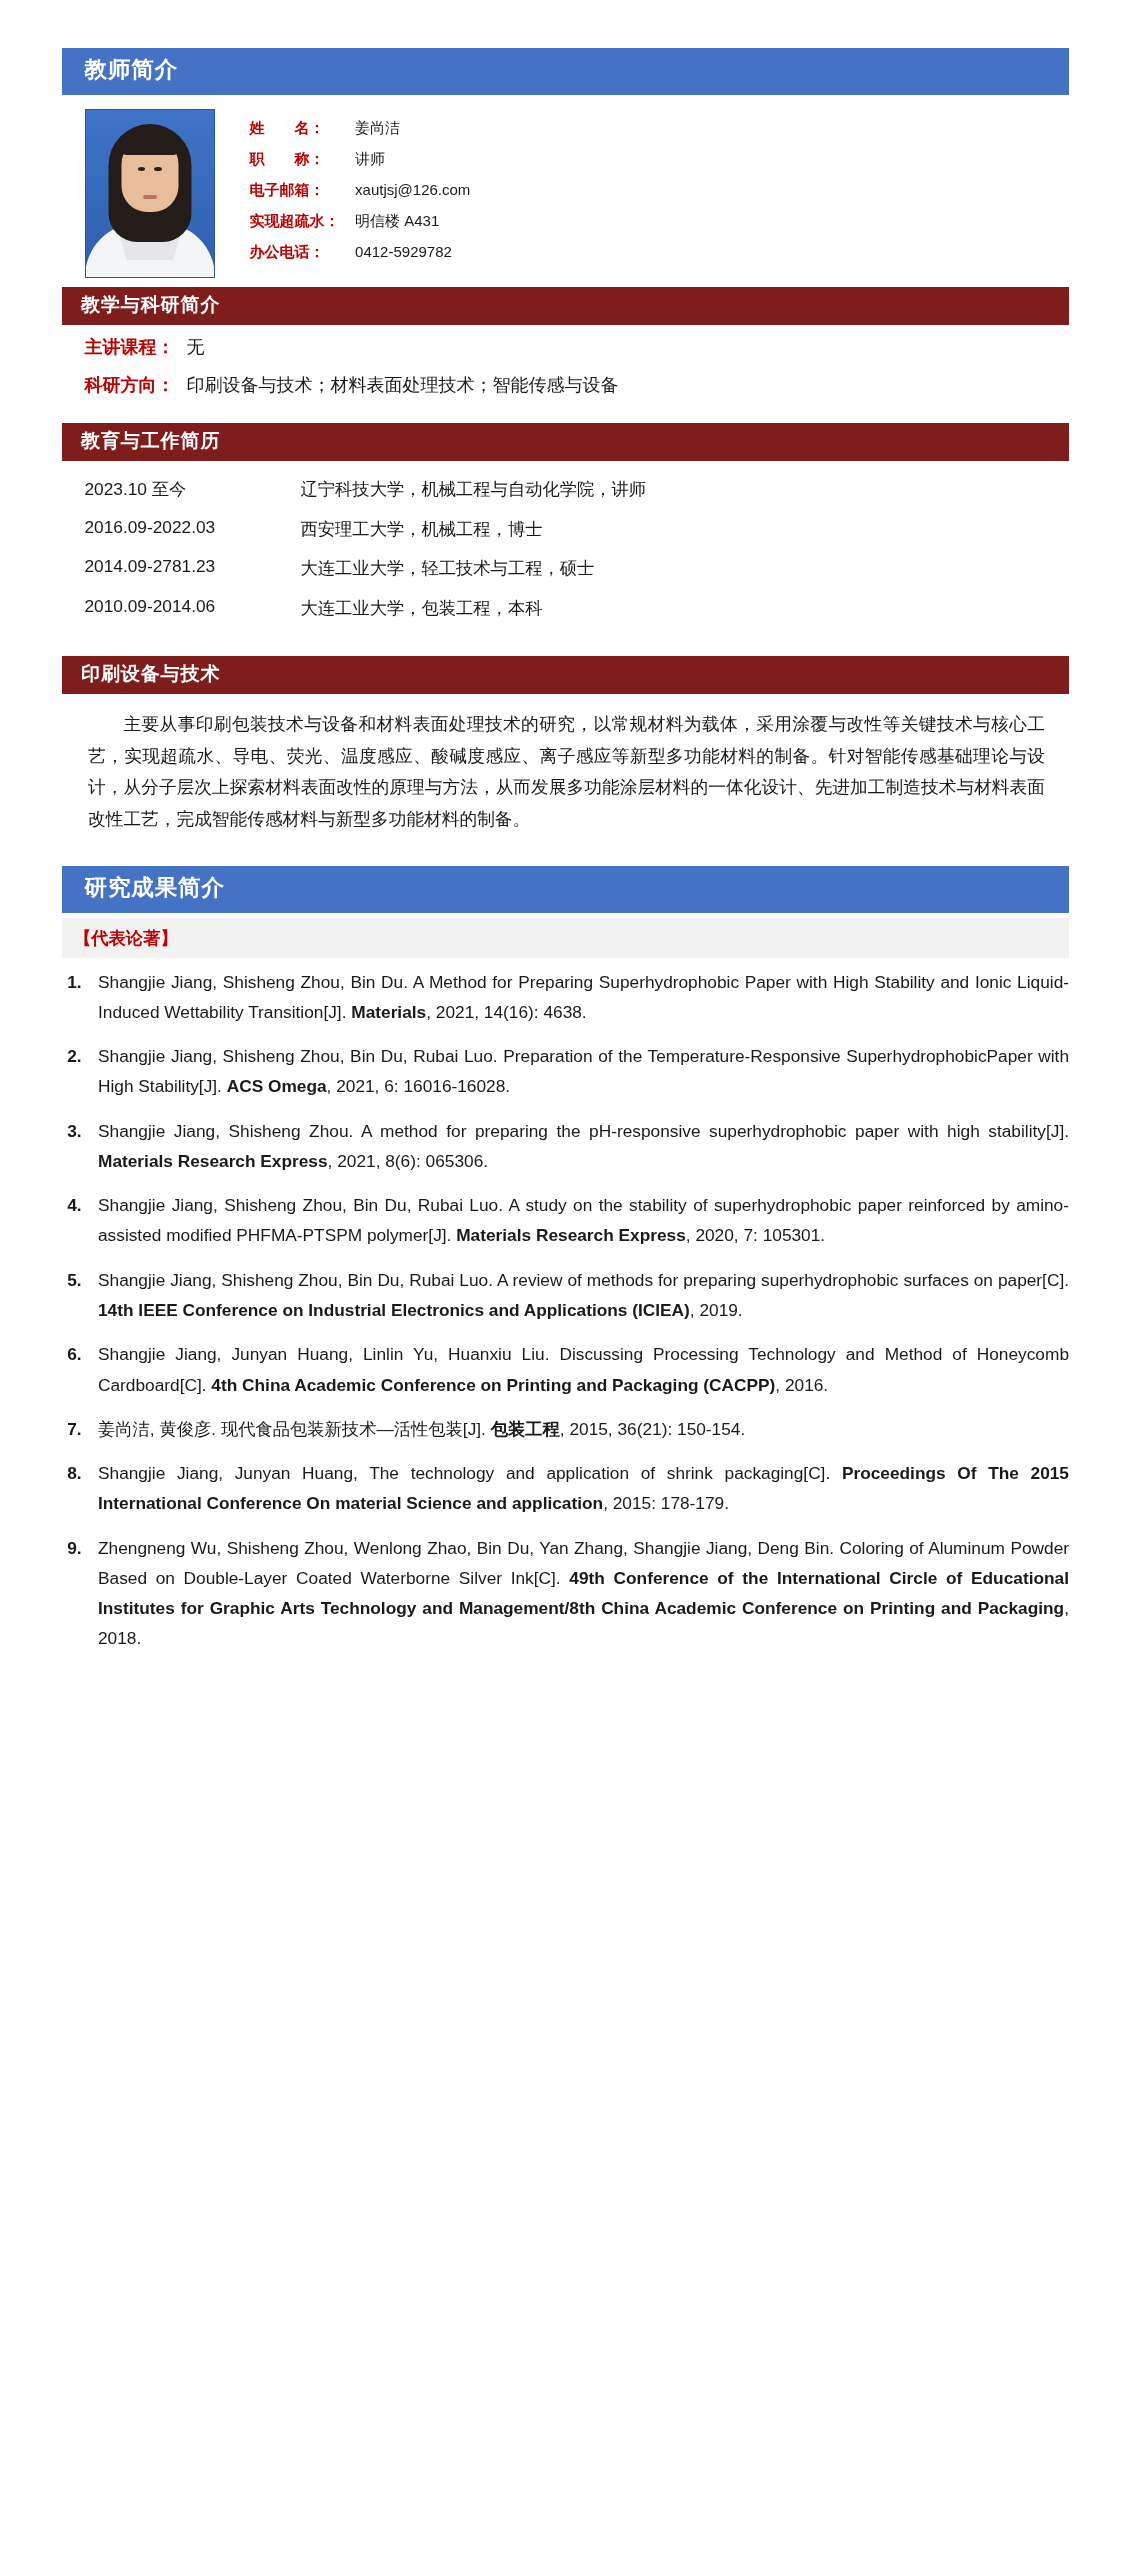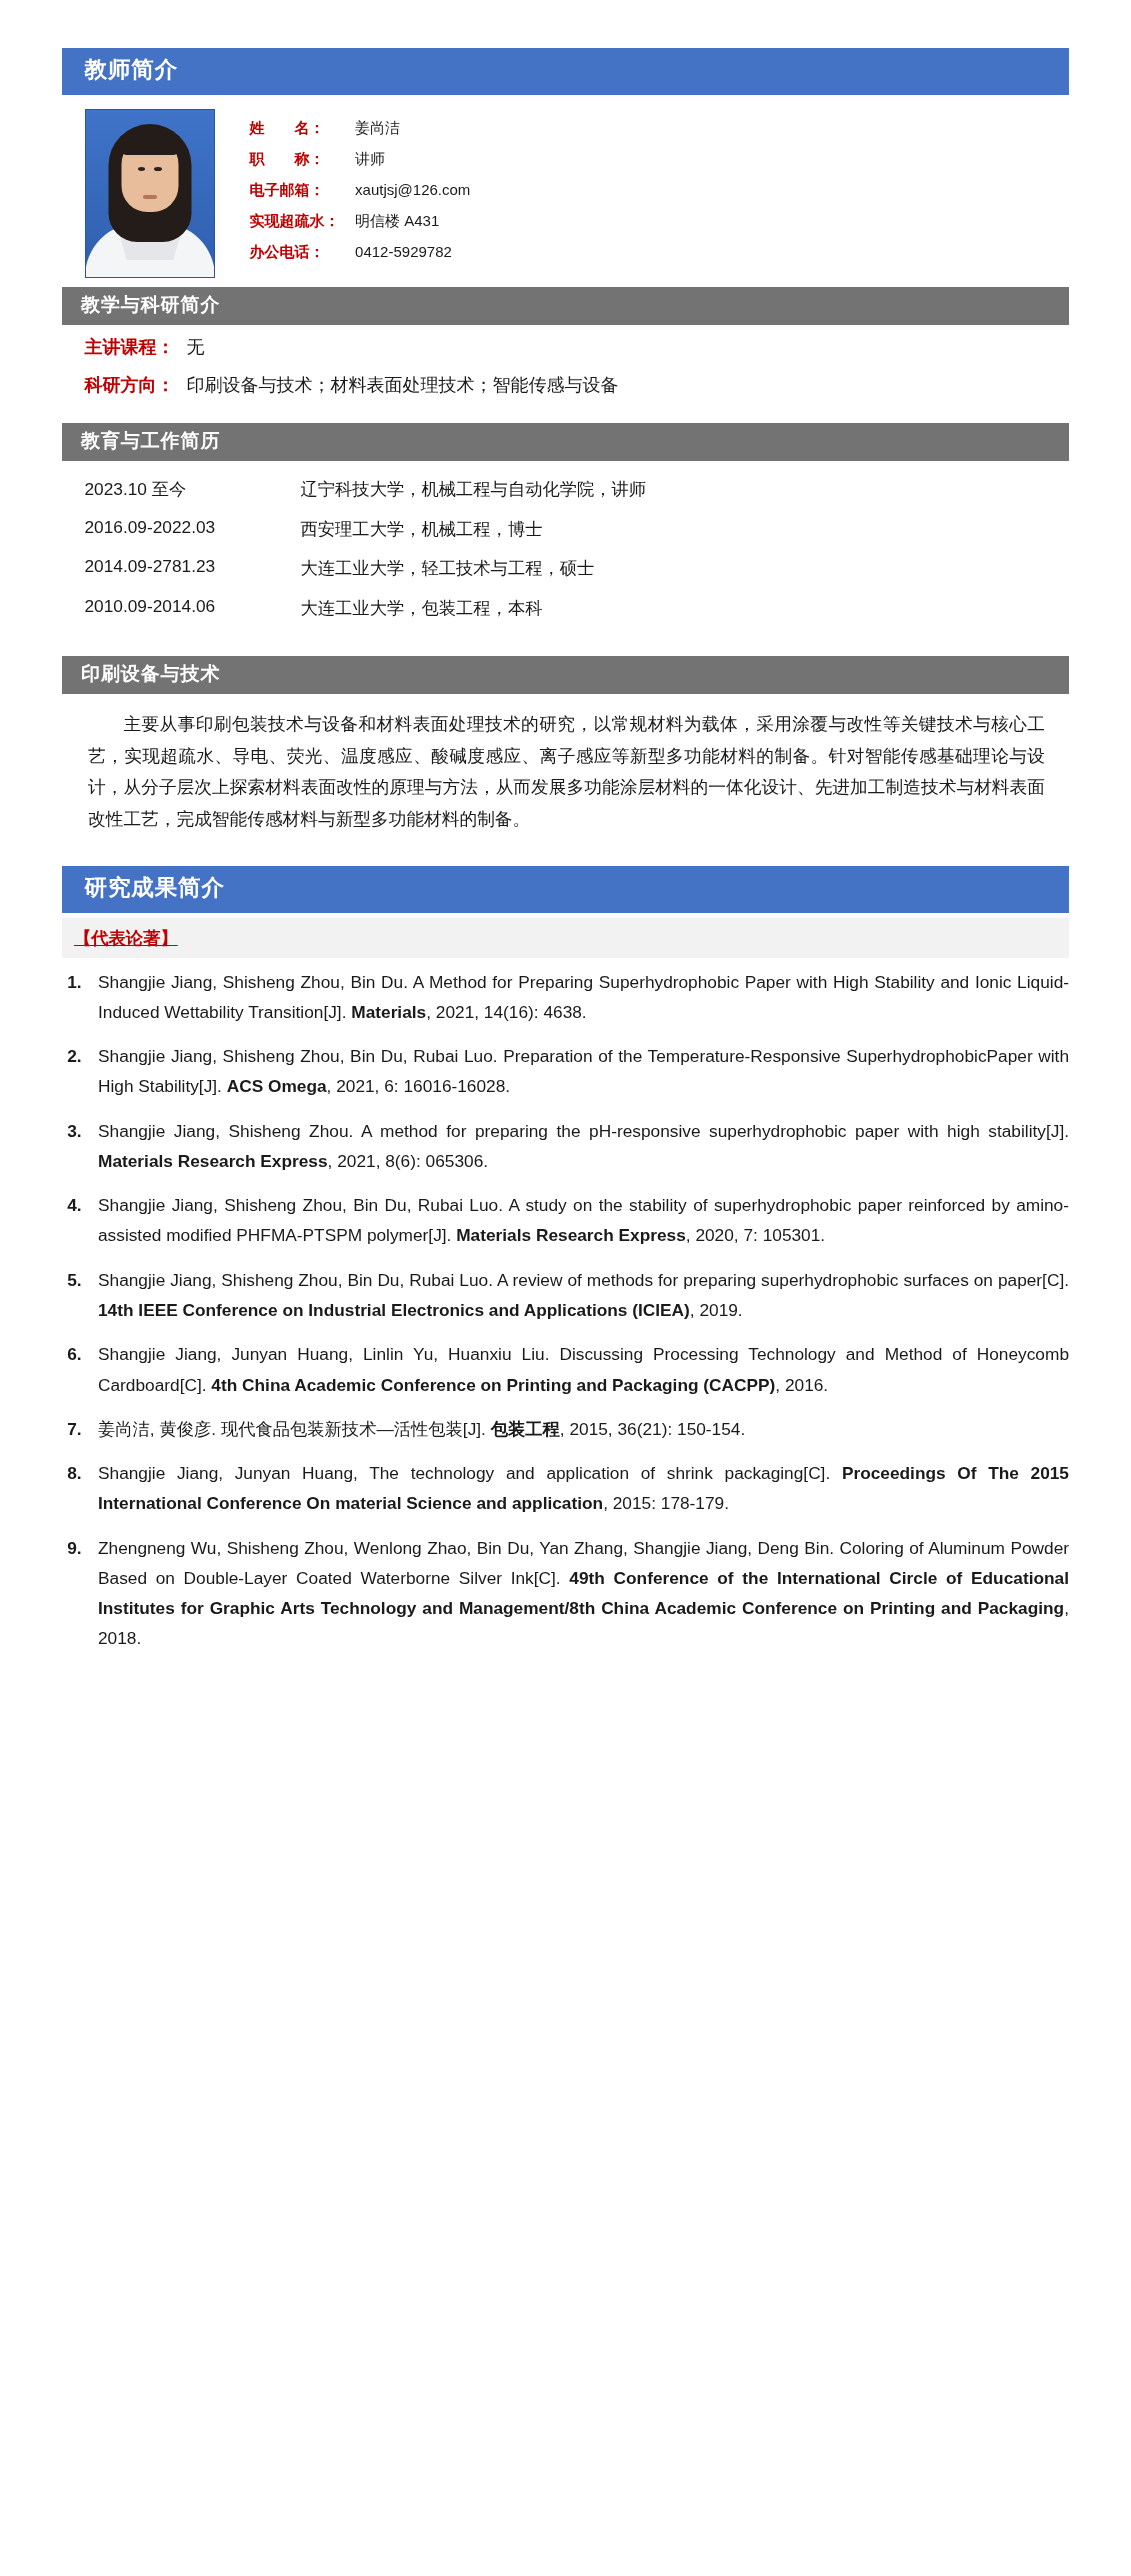--- a/index.html
+++ b/index.html
@@ -32,21 +32,21 @@
     line-height: 47px;
     font-size: 22.5px;
     padding-left: 22.5px;
     background: #4472c4;
   }
   .bar-sub {
     height: 38px;
     line-height: 38px;
     font-size: 19px;
     padding-left: 19px;
-    background: #737373;
+    background: #7f1d1d;
     margin-top: 0;
   }
   .bar-spaced {
     margin-top: 22.5px;
   }
 
   
   .profile {
     display: flex;
     align-items: flex-start;
@@ -202,21 +202,20 @@
   }
 
   
   .subhead {
     background: #f2f2f2;
     color: #c00000;
     font-weight: bold;
     font-size: 17.3px;
     padding: 7.8px 0 7.8px 12px;
     margin-top: 5.2px;
-    text-decoration: underline;
   }
   .pub-list {
     margin: 8.6px 0 0 0;
     padding: 0;
     list-style: none;
   }
   .pub-item {
     display: flex;
     font-size: 17.3px;
     line-height: 1.75;

